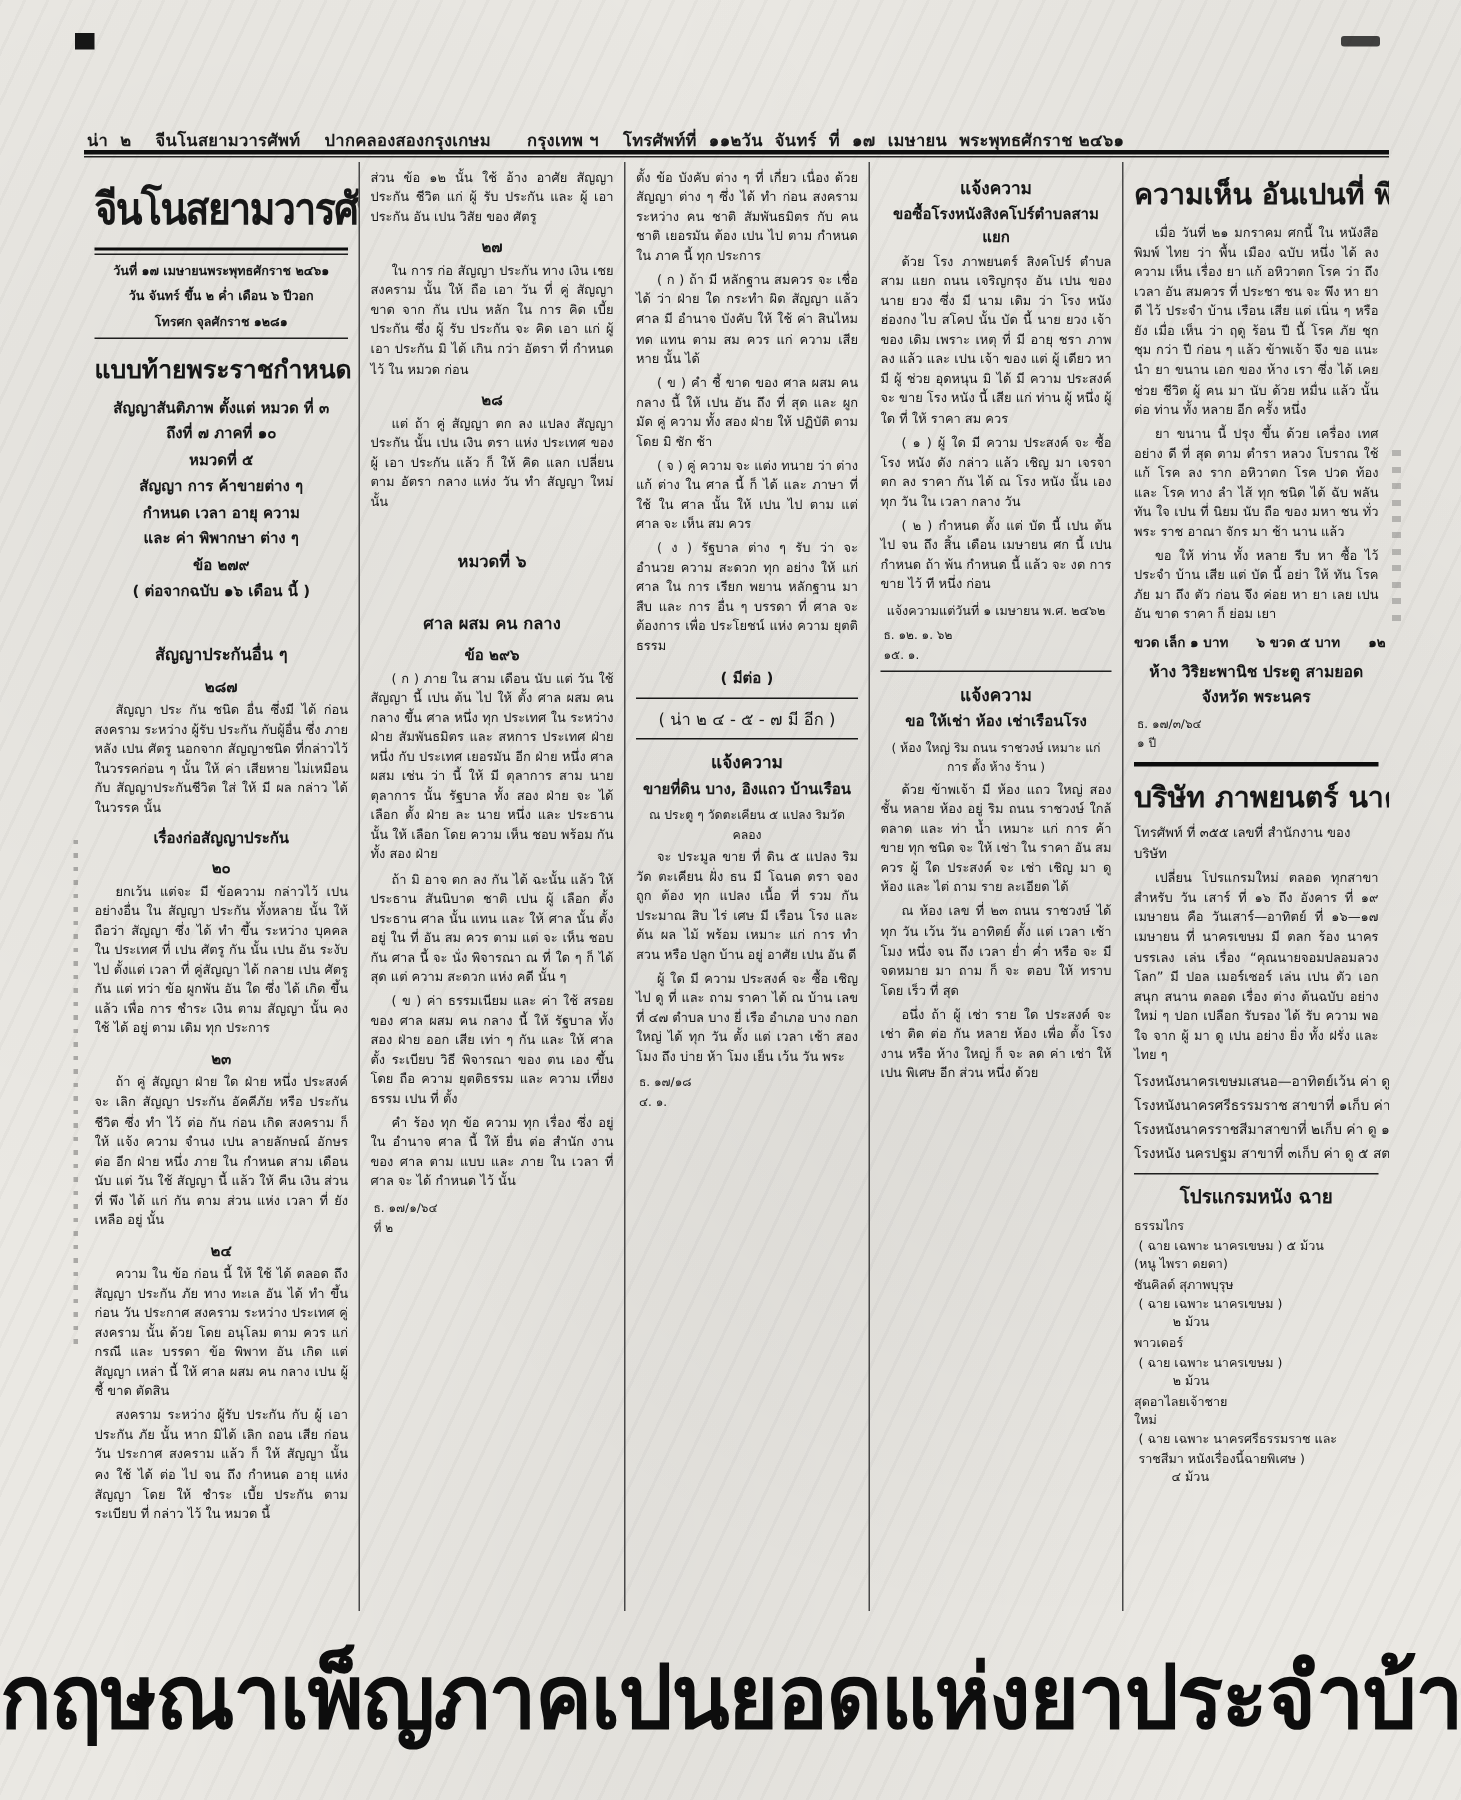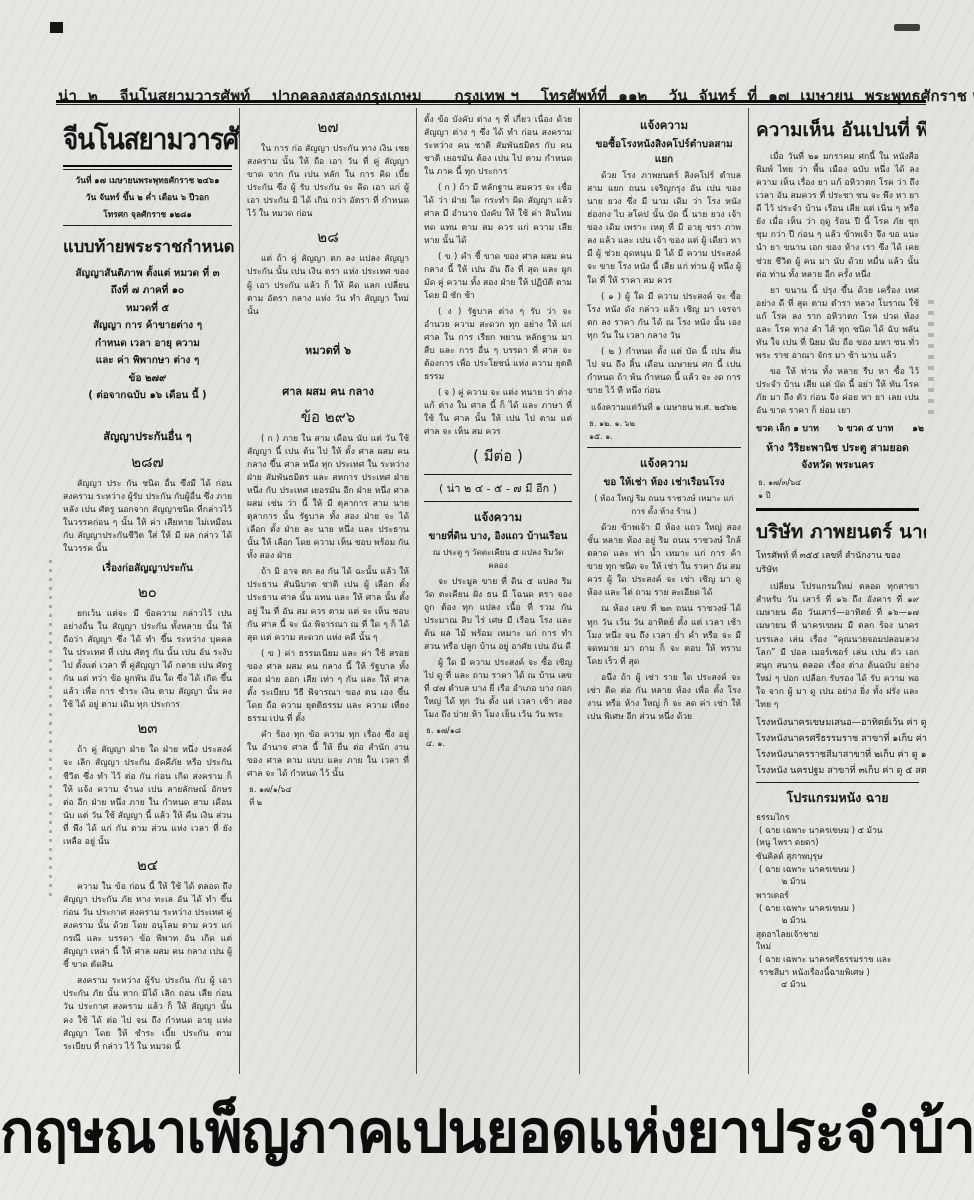--- a/index.html
+++ b/index.html
@@ -20,42 +20,42 @@
     mix-blend-mode:multiply;
   }
   .artifact{position:absolute;background:#161616;}
   .a1{left:50px;top:22px;width:13px;height:11px;}
   .a2{right:54px;top:24px;width:26px;height:7px;opacity:.8;border-radius:2px;}
   .a3{left:49px;top:560px;width:3px;height:340px;background:repeating-linear-gradient(#333 0 3px, transparent 3px 9px);opacity:.35;}
   .a4{right:40px;top:300px;width:6px;height:120px;background:repeating-linear-gradient(#444 0 4px, transparent 4px 11px);opacity:.3;}
 
   .topbar{
     position:absolute;left:58px;right:50px;top:84px;display:flex;justify-content:flex-start;
-    font-size:15px;font-weight:bold;letter-spacing:.2px;gap:21px;
+    font-size:11px;font-weight:bold;letter-spacing:.2px;
   }
   .topbar span{white-space:pre;}
   .double-rule{position:absolute;left:56px;right:48px;top:100px;border-top:3px solid #0f0f0f;}
   .double-rule:after{content:"";display:block;margin-top:1px;border-top:1px solid #222;}
 
   .columns{
     position:absolute;left:56px;right:48px;top:108px;height:966px;
     display:flex;align-items:stretch;
     filter:blur(0.24px) contrast(1.04);
   }
   .col{box-sizing:border-box;padding:2px 7px 0 7px;overflow:hidden;}
   .col + .col{border-left:1px solid #4a4a4a;}
   .c1{width:183px;}
   .c2{width:177px;}
   .c3{width:163px;}
   .c4{width:169px;}
   .cR{flex:1;}
 
   .p{font-size:8.6px;line-height:1.52;text-align:justify;margin:3px 0;}
   .p.first-ind{text-indent:14px;}
-  .secno{text-align:center;font-size:15px;margin:5px 0 3px;}
+  .secno{text-align:center;font-size:10px;margin:5px 0 3px;font-weight:bold;}
   .hr{border-top:1px solid #232323;margin:4px 0;}
   .hr-thick{border-top:3px solid #101010;margin:6px 0 4px;}
   .hr-duo{border-top:2.5px solid #101010;margin:6px 0 1px;}
   .hr-duo:after{content:"";display:block;margin-top:1.5px;border-top:1px solid #222;}
 
   .mast-title{
     font-family:"DejaVu Serif",serif;font-weight:bold;font-size:26px;text-align:center;
     transform:scaleY(1.12);letter-spacing:-1px;margin:8px 0 4px;white-space:nowrap;
   }
   .mast-line{text-align:center;font-size:8.4px;font-weight:bold;margin:3px 0;}
@@ -138,20 +138,21 @@
       <div class="secno">๒๐</div>
       <div class="p first-ind">ยกเว้น แต่จะ มี ข้อความ กล่าวไว้ เปน อย่างอื่น ใน สัญญา ประกัน ทั้งหลาย นั้น ให้ ถือว่า สัญญา ซึ่ง ได้ ทำ ขึ้น ระหว่าง บุคคล ใน ประเทศ ที่ เปน ศัตรู กัน นั้น เปน อัน ระงับ ไป ตั้งแต่ เวลา ที่ คู่สัญญา ได้ กลาย เปน ศัตรู กัน แต่ ทว่า ข้อ ผูกพัน อัน ใด ซึ่ง ได้ เกิด ขึ้น แล้ว เพื่อ การ ชำระ เงิน ตาม สัญญา นั้น คง ใช้ ได้ อยู่ ตาม เดิม ทุก ประการ</div>
       <div class="secno">๒๓</div>
       <div class="p first-ind">ถ้า คู่ สัญญา ฝ่าย ใด ฝ่าย หนึ่ง ประสงค์ จะ เลิก สัญญา ประกัน อัคคีภัย หรือ ประกัน ชีวิต ซึ่ง ทำ ไว้ ต่อ กัน ก่อน เกิด สงคราม ก็ ให้ แจ้ง ความ จำนง เปน ลายลักษณ์ อักษร ต่อ อีก ฝ่าย หนึ่ง ภาย ใน กำหนด สาม เดือน นับ แต่ วัน ใช้ สัญญา นี้ แล้ว ให้ คืน เงิน ส่วน ที่ พึง ได้ แก่ กัน ตาม ส่วน แห่ง เวลา ที่ ยัง เหลือ อยู่ นั้น</div>
       <div class="secno">๒๔</div>
       <div class="p first-ind">ความ ใน ข้อ ก่อน นี้ ให้ ใช้ ได้ ตลอด ถึง สัญญา ประกัน ภัย ทาง ทะเล อัน ได้ ทำ ขึ้น ก่อน วัน ประกาศ สงคราม ระหว่าง ประเทศ คู่ สงคราม นั้น ด้วย โดย อนุโลม ตาม ควร แก่ กรณี และ บรรดา ข้อ พิพาท อัน เกิด แต่ สัญญา เหล่า นี้ ให้ ศาล ผสม คน กลาง เปน ผู้ ชี้ ขาด ตัดสิน</div>
       <div class="p first-ind">สงคราม ระหว่าง ผู้รับ ประกัน กับ ผู้ เอา ประกัน ภัย นั้น หาก มิได้ เลิก ถอน เสีย ก่อน วัน ประกาศ สงคราม แล้ว ก็ ให้ สัญญา นั้น คง ใช้ ได้ ต่อ ไป จน ถึง กำหนด อายุ แห่ง สัญญา โดย ให้ ชำระ เบี้ย ประกัน ตาม ระเบียบ ที่ กล่าว ไว้ ใน หมวด นี้</div>
     </div>
 
     <div class="col c2">
+      <div class="p">ส่วน ข้อ ๑๒ นั้น ใช้ อ้าง อาศัย สัญญา ประกัน ชีวิต แก่ ผู้ รับ ประกัน และ ผู้ เอา ประกัน อัน เปน วิสัย ของ ศัตรู</div>
       <div class="secno">๒๗</div>
       <div class="p first-ind">ใน การ ก่อ สัญญา ประกัน ทาง เงิน เชย สงคราม นั้น ให้ ถือ เอา วัน ที่ คู่ สัญญา ขาด จาก กัน เปน หลัก ใน การ คิด เบี้ย ประกัน ซึ่ง ผู้ รับ ประกัน จะ คิด เอา แก่ ผู้ เอา ประกัน มิ ได้ เกิน กว่า อัตรา ที่ กำหนด ไว้ ใน หมวด ก่อน</div>
       <div class="secno">๒๘</div>
       <div class="p first-ind">แต่ ถ้า คู่ สัญญา ตก ลง แปลง สัญญา ประกัน นั้น เปน เงิน ตรา แห่ง ประเทศ ของ ผู้ เอา ประกัน แล้ว ก็ ให้ คิด แลก เปลี่ยน ตาม อัตรา กลาง แห่ง วัน ทำ สัญญา ใหม่ นั้น</div>
       <div class="sec-title">หมวดที่  ๖</div>
       <div class="sec-title">ศาล ผสม คน กลาง</div>
       <div class="secno">ข้อ ๒๙๖</div>
       <div class="p first-ind">( ก ) ภาย ใน สาม เดือน นับ แต่ วัน ใช้ สัญญา นี้ เปน ต้น ไป ให้ ตั้ง ศาล ผสม คน กลาง ขึ้น ศาล หนึ่ง ทุก ประเทศ ใน ระหว่าง ฝ่าย สัมพันธมิตร และ สหการ ประเทศ ฝ่าย หนึ่ง กับ ประเทศ เยอรมัน อีก ฝ่าย หนึ่ง ศาล ผสม เช่น ว่า นี้ ให้ มี ตุลาการ สาม นาย ตุลาการ นั้น รัฐบาล ทั้ง สอง ฝ่าย จะ ได้ เลือก ตั้ง ฝ่าย ละ นาย หนึ่ง และ ประธาน นั้น ให้ เลือก โดย ความ เห็น ชอบ พร้อม กัน ทั้ง สอง ฝ่าย</div>
       <div class="p first-ind">ถ้า มิ อาจ ตก ลง กัน ได้ ฉะนั้น แล้ว ให้ ประธาน สันนิบาต ชาติ เปน ผู้ เลือก ตั้ง ประธาน ศาล นั้น แทน และ ให้ ศาล นั้น ตั้ง อยู่ ใน ที่ อัน สม ควร ตาม แต่ จะ เห็น ชอบ กัน ศาล นี้ จะ นั่ง พิจารณา ณ ที่ ใด ๆ ก็ ได้ สุด แต่ ความ สะดวก แห่ง คดี นั้น ๆ</div>
       <div class="p first-ind">( ข ) ค่า ธรรมเนียม และ ค่า ใช้ สรอย ของ ศาล ผสม คน กลาง นี้ ให้ รัฐบาล ทั้ง สอง ฝ่าย ออก เสีย เท่า ๆ กัน และ ให้ ศาล ตั้ง ระเบียบ วิธี พิจารณา ของ ตน เอง ขึ้น โดย ถือ ความ ยุตติธรรม และ ความ เที่ยง ธรรม เปน ที่ ตั้ง</div>
@@ -159,22 +160,22 @@
       <div class="sigline">
         <span>ธ. ๑๗/๑/๖๔</span>
         <span>ที่ ๒</span>
       </div>
     </div>
 
     <div class="col c3">
       <div class="p">ตั้ง ข้อ บังคับ ต่าง ๆ ที่ เกี่ยว เนื่อง ด้วย สัญญา ต่าง ๆ ซึ่ง ได้ ทำ ก่อน สงคราม ระหว่าง คน ชาติ สัมพันธมิตร กับ คน ชาติ เยอรมัน ต้อง เปน ไป ตาม กำหนด ใน ภาค นี้ ทุก ประการ</div>
       <div class="p first-ind">( ก ) ถ้า มี หลักฐาน สมควร จะ เชื่อ ได้ ว่า ฝ่าย ใด กระทำ ผิด สัญญา แล้ว ศาล มี อำนาจ บังคับ ให้ ใช้ ค่า สินไหม ทด แทน ตาม สม ควร แก่ ความ เสีย หาย นั้น ได้</div>
       <div class="p first-ind">( ข ) คำ ชี้ ขาด ของ ศาล ผสม คน กลาง นี้ ให้ เปน อัน ถึง ที่ สุด และ ผูก มัด คู่ ความ ทั้ง สอง ฝ่าย ให้ ปฏิบัติ ตาม โดย มิ ชัก ช้า</div>
+      <div class="p first-ind">( จ ) คู่ ความ จะ แต่ง ทนาย ว่า ต่าง แก้ ต่าง ใน ศาล นี้ ก็ ได้ และ ภาษา ที่ ใช้ ใน ศาล นั้น ให้ เปน ไป ตาม แต่ ศาล จะ เห็น สม ควร</div>
       <div class="p first-ind">( ง ) รัฐบาล ต่าง ๆ รับ ว่า จะ อำนวย ความ สะดวก ทุก อย่าง ให้ แก่ ศาล ใน การ เรียก พยาน หลักฐาน มา สืบ และ การ อื่น ๆ บรรดา ที่ ศาล จะ ต้องการ เพื่อ ประโยชน์ แห่ง ความ ยุตติธรรม</div>
-      <div class="p first-ind">( จ ) คู่ ความ จะ แต่ง ทนาย ว่า ต่าง แก้ ต่าง ใน ศาล นี้ ก็ ได้ และ ภาษา ที่ ใช้ ใน ศาล นั้น ให้ เปน ไป ตาม แต่ ศาล จะ เห็น สม ควร</div>
       <div class="secno">( มีต่อ )</div>
       <div class="pagebox">( น่า ๒  ๔ - ๕ - ๗  มี อีก )</div>
       <div class="notice-h">แจ้งความ</div>
       <div class="notice-sub">ขายที่ดิน บาง, อิงแถว บ้านเรือน</div>
       <div class="notice-paren">ณ ประตู ๆ วัดตะเคียน ๕ แปลง ริมวัดคลอง</div>
       <div class="p first-ind">จะ ประมูล ขาย ที่ ดิน ๕ แปลง ริม วัด ตะเคียน ฝั่ง ธน มี โฉนด ตรา จอง ถูก ต้อง ทุก แปลง เนื้อ ที่ รวม กัน ประมาณ สิบ ไร่ เศษ มี เรือน โรง และ ต้น ผล ไม้ พร้อม เหมาะ แก่ การ ทำ สวน หรือ ปลูก บ้าน อยู่ อาศัย เปน อัน ดี</div>
       <div class="p first-ind">ผู้ ใด มี ความ ประสงค์ จะ ซื้อ เชิญ ไป ดู ที่ และ ถาม ราคา ได้ ณ บ้าน เลข ที่ ๔๗ ตำบล บาง ยี่ เรือ อำเภอ บาง กอก ใหญ่ ได้ ทุก วัน ตั้ง แต่ เวลา เช้า สอง โมง ถึง บ่าย ห้า โมง เย็น เว้น วัน พระ</div>
       <div class="sigline">
         <span>ธ. ๑๗/๑๘</span>
         <span>๔. ๑.</span>

